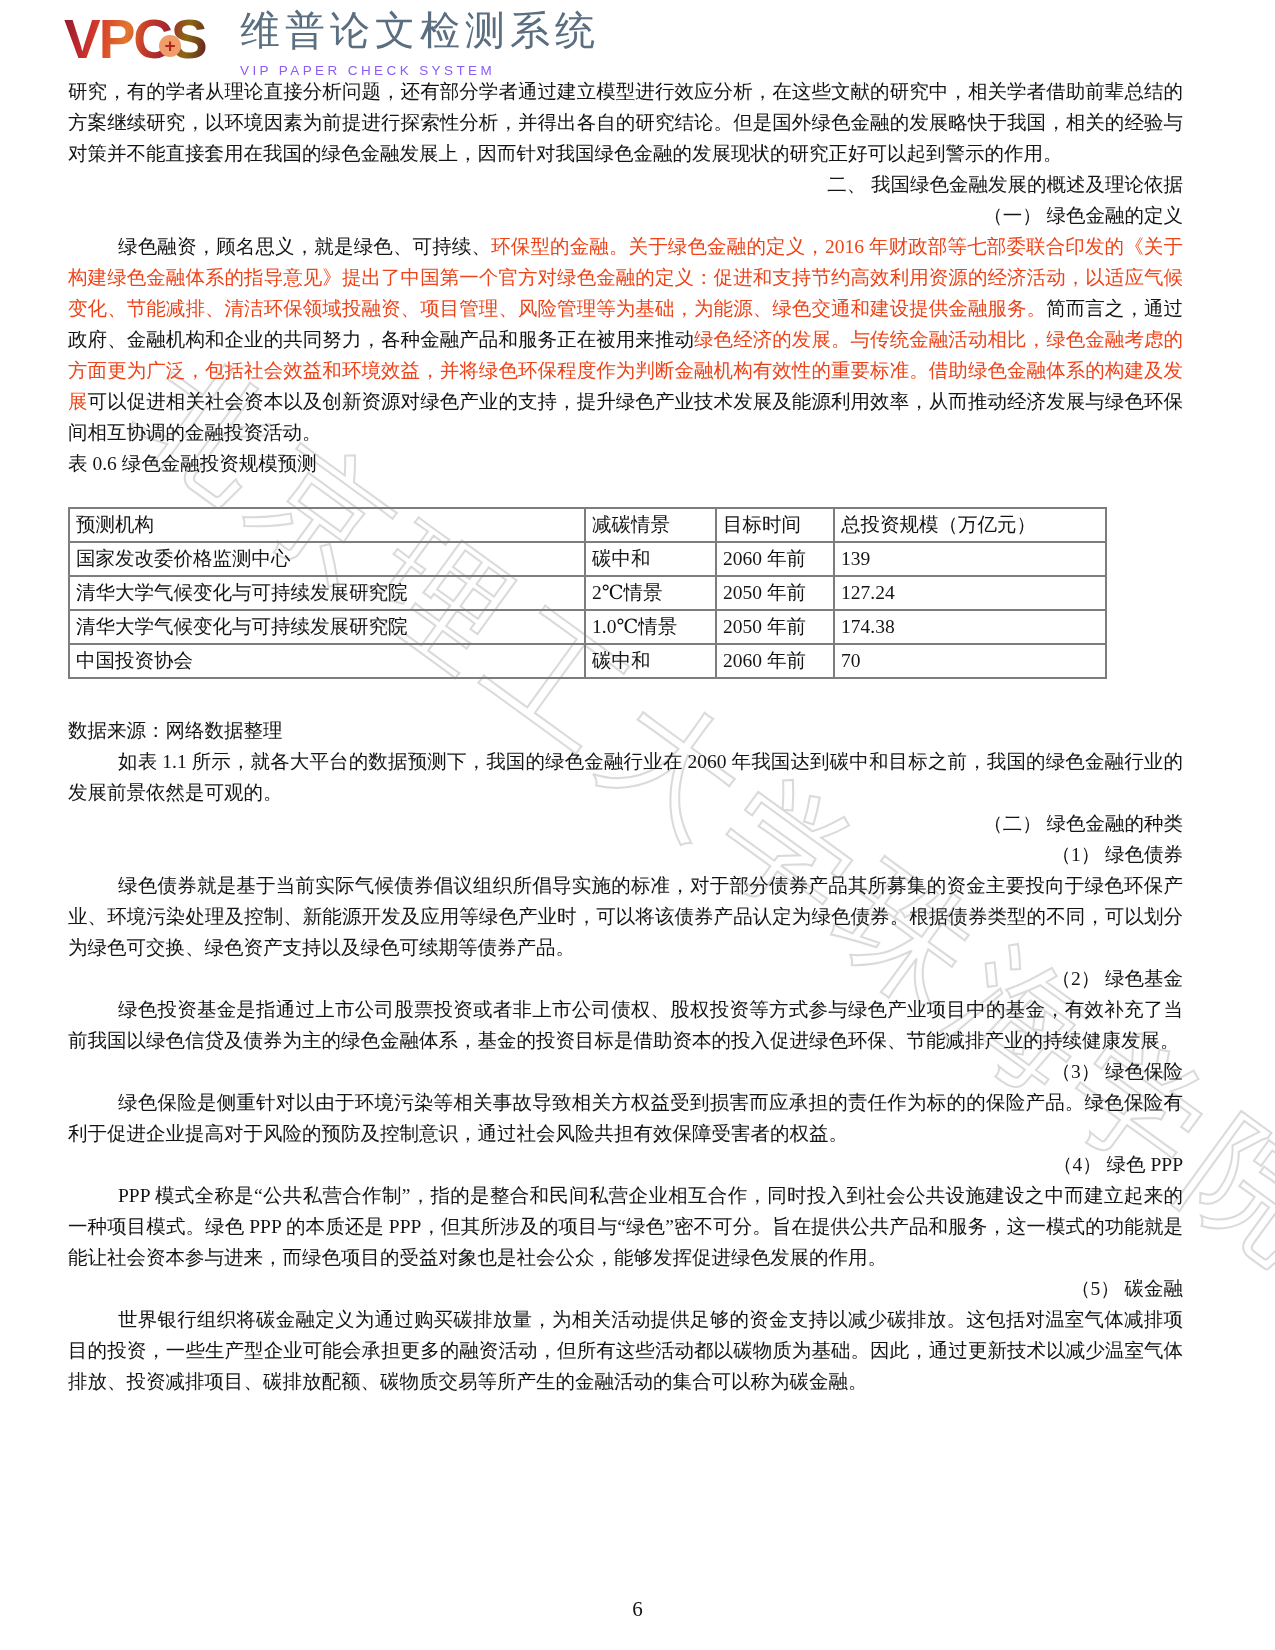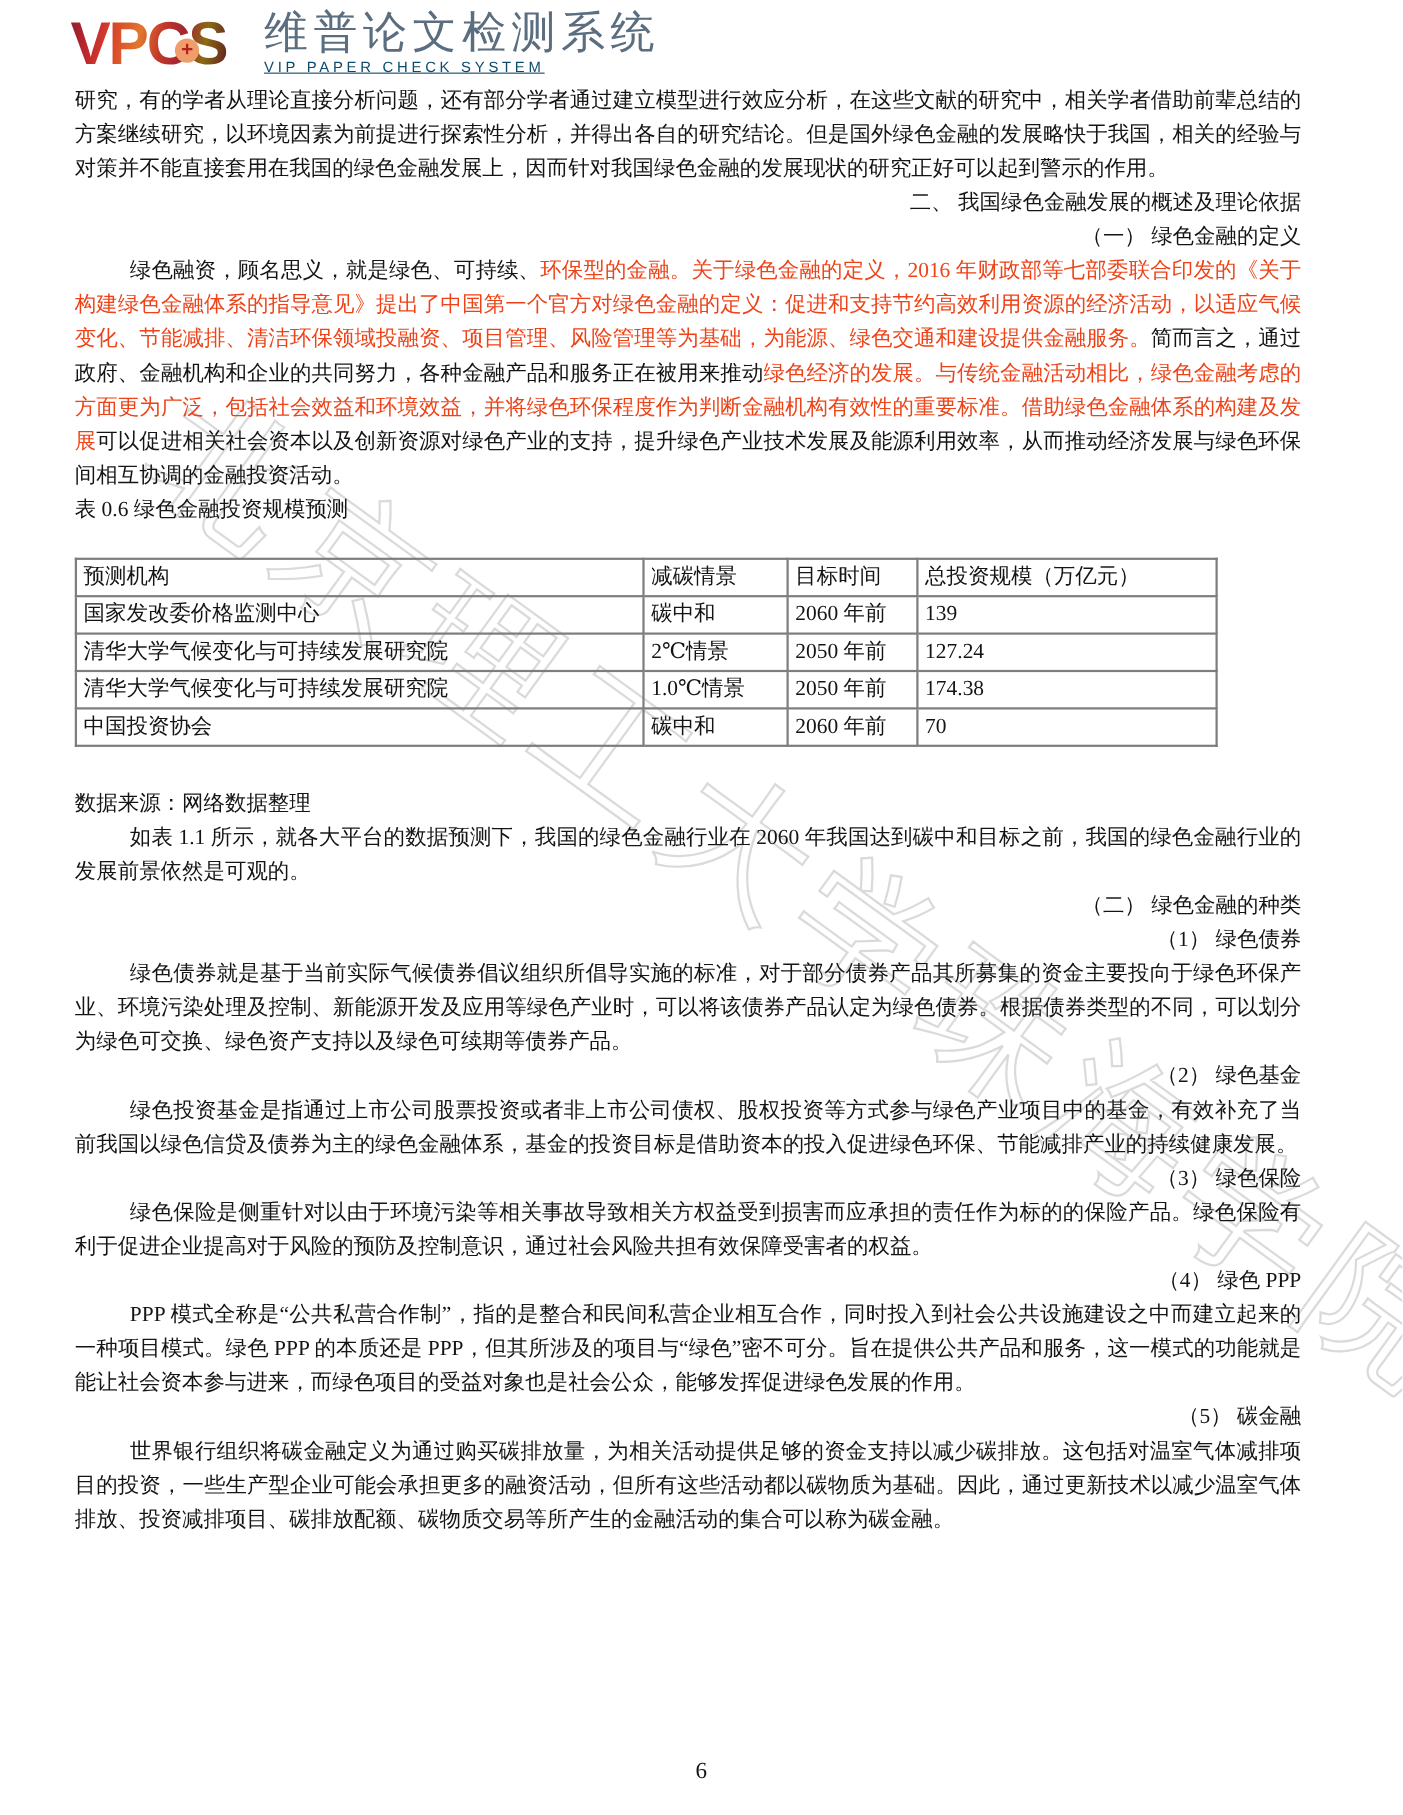--- a/index.html
+++ b/index.html
@@ -71,25 +71,24 @@
     text-align: center;
   }
   .brand { padding-top: 4px; font-family: "Liberation Sans", "DejaVu Sans", sans-serif; }
   .brand-cn {
     font-size: 40px;
     line-height: 32px;
     letter-spacing: 5px;
     color: #5a6e80;
   }
   .brand-en {
-    margin-top: 7px;
+    margin-top: 17px;
     font-size: 13.5px;
     letter-spacing: 3.4px;
-    color: #0c4a6e;
-    text-decoration: underline;
+    color: #8b5cf6;
   }
 
   
   .content {
     position: relative;
     z-index: 1;
     padding: 4px 92px 0 68px;
     font-size: 19.5px;
     line-height: 31px;
     text-align: justify;

